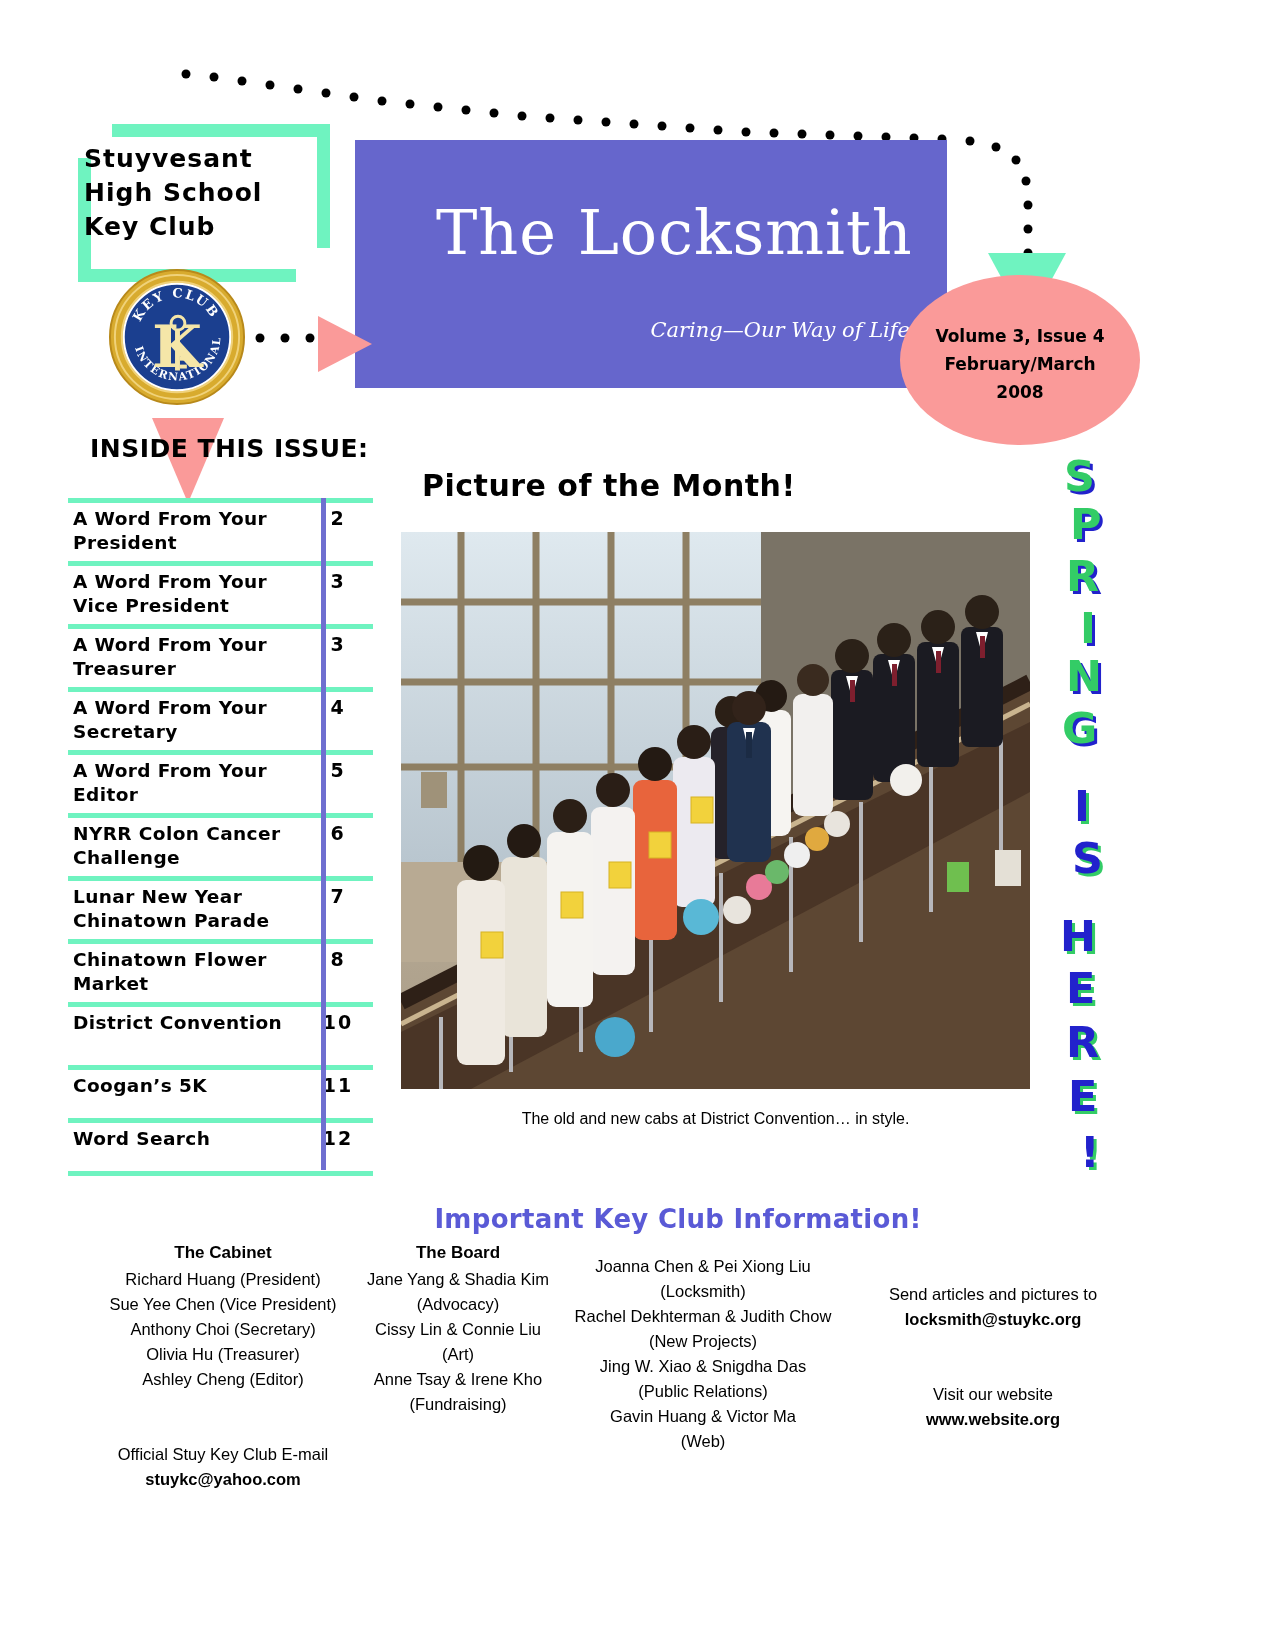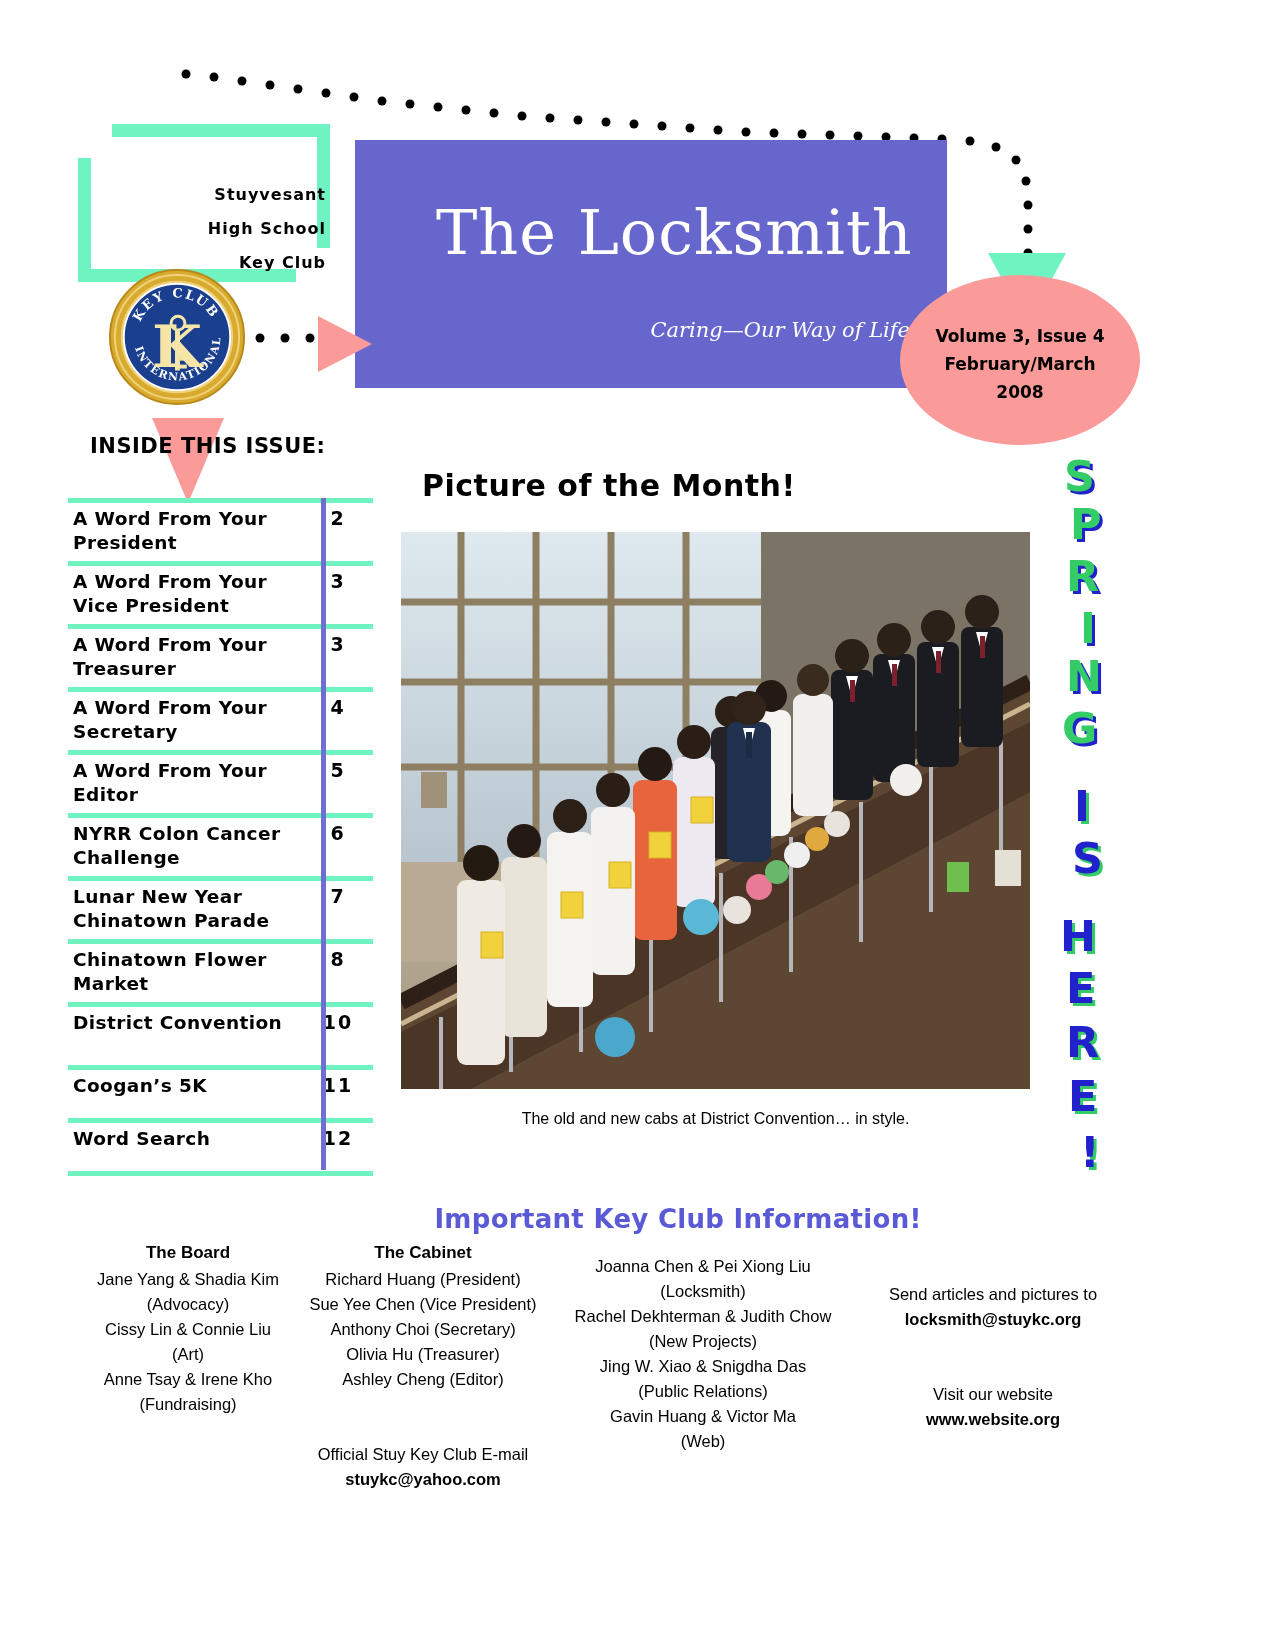--- a/index.html
+++ b/index.html
@@ -21,28 +21,27 @@
     border:13px solid #6ff3c0;
     box-sizing:border-box;
   }
   .mint-frame-cut-tl{position:absolute;left:78px;top:124px;width:34px;height:13px;background:#fff;}
   .mint-frame-cut-br{position:absolute;left:296px;top:269px;width:34px;height:13px;background:#fff;}
   .mint-frame-cut-l{position:absolute;left:78px;top:124px;width:13px;height:34px;background:#fff;}
   .mint-frame-cut-r{position:absolute;left:317px;top:248px;width:13px;height:34px;background:#fff;}
 
   .school-name{
     position:absolute;left:84px;top:142px;width:242px;
-    text-align:right;
+    text-align:left;
     font-family:"DejaVu Sans", sans-serif;
     font-weight:bold;
-    font-size:16px;
+    font-size:25px;
     line-height:34px;
     letter-spacing:1px;
     color:#000;
-    margin-top:36px;
   }
 
   
   .seal{position:absolute;left:108px;top:268px;width:138px;height:138px;}
 
   
   .masthead{
     position:absolute;left:355px;top:140px;width:592px;height:248px;
     background:#6666cc;
   }
@@ -98,21 +97,21 @@
     width:0;height:0;
     border-left:36px solid transparent;
     border-right:36px solid transparent;
     border-top:85px solid #fa9a99;
   }
 
   
   .inside-title{
     position:absolute;left:90px;top:434px;
     font-family:"DejaVu Sans", sans-serif;
-    font-weight:bold;font-size:21px;letter-spacing:0.5px;color:#000;
+    font-weight:bold;font-size:25px;letter-spacing:0.5px;color:#000;
   }
 
   .toc{
     position:absolute;left:68px;top:498px;width:305px;
   }
   .toc-row{
     position:relative;
     border-top:5px solid #6ff3c0;
     min-height:54px;
     display:flex;
@@ -482,43 +481,43 @@
     <span style="left:30px;top:512px;color:#2222cc;text-shadow:3px 3px 0 #33cc66;">E</span>
     <span style="left:30px;top:566px;color:#2222cc;text-shadow:3px 3px 0 #33cc66;">R</span>
     <span style="left:32px;top:620px;color:#2222cc;text-shadow:3px 3px 0 #33cc66;">E</span>
     <span style="left:44px;top:676px;color:#2222cc;text-shadow:3px 3px 0 #33cc66;">!</span>
   </div>
 
   <div class="info-title">Important Key Club Information!</div>
 
   <div class="info-cols">
 
-    <div class="col col-2">
-      <h4>The Board</h4>
-      <p>Jane Yang &amp; Shadia Kim</p>
-      <p>(Advocacy)</p>
-      <p>Cissy Lin  &amp; Connie Liu</p>
-      <p>(Art)</p>
-      <p>Anne Tsay &amp; Irene Kho</p>
-      <p>(Fundraising)</p>
-    </div>
-
     <div class="col col-1">
       <h4>The Cabinet</h4>
       <p>Richard Huang (President)</p>
       <p>Sue Yee Chen (Vice President)</p>
       <p>Anthony Choi (Secretary)</p>
       <p>Olivia Hu (Treasurer)</p>
       <p>Ashley Cheng (Editor)</p>
       <div class="sp"></div>
       <div class="sp"></div>
       <p>Official Stuy Key Club E-mail</p>
       <p class="bold">stuykc@yahoo.com</p>
     </div>
 
+    <div class="col col-2">
+      <h4>The Board</h4>
+      <p>Jane Yang &amp; Shadia Kim</p>
+      <p>(Advocacy)</p>
+      <p>Cissy Lin  &amp; Connie Liu</p>
+      <p>(Art)</p>
+      <p>Anne Tsay &amp; Irene Kho</p>
+      <p>(Fundraising)</p>
+    </div>
+
     <div class="col col-3" style="padding-top:14px">
       <p>Joanna Chen &amp; Pei Xiong Liu</p>
       <p>(Locksmith)</p>
       <p>Rachel Dekhterman &amp; Judith Chow</p>
       <p>(New Projects)</p>
       <p>Jing W. Xiao &amp; Snigdha Das</p>
       <p>(Public Relations)</p>
       <p>Gavin Huang &amp; Victor Ma</p>
       <p>(Web)</p>
     </div>

